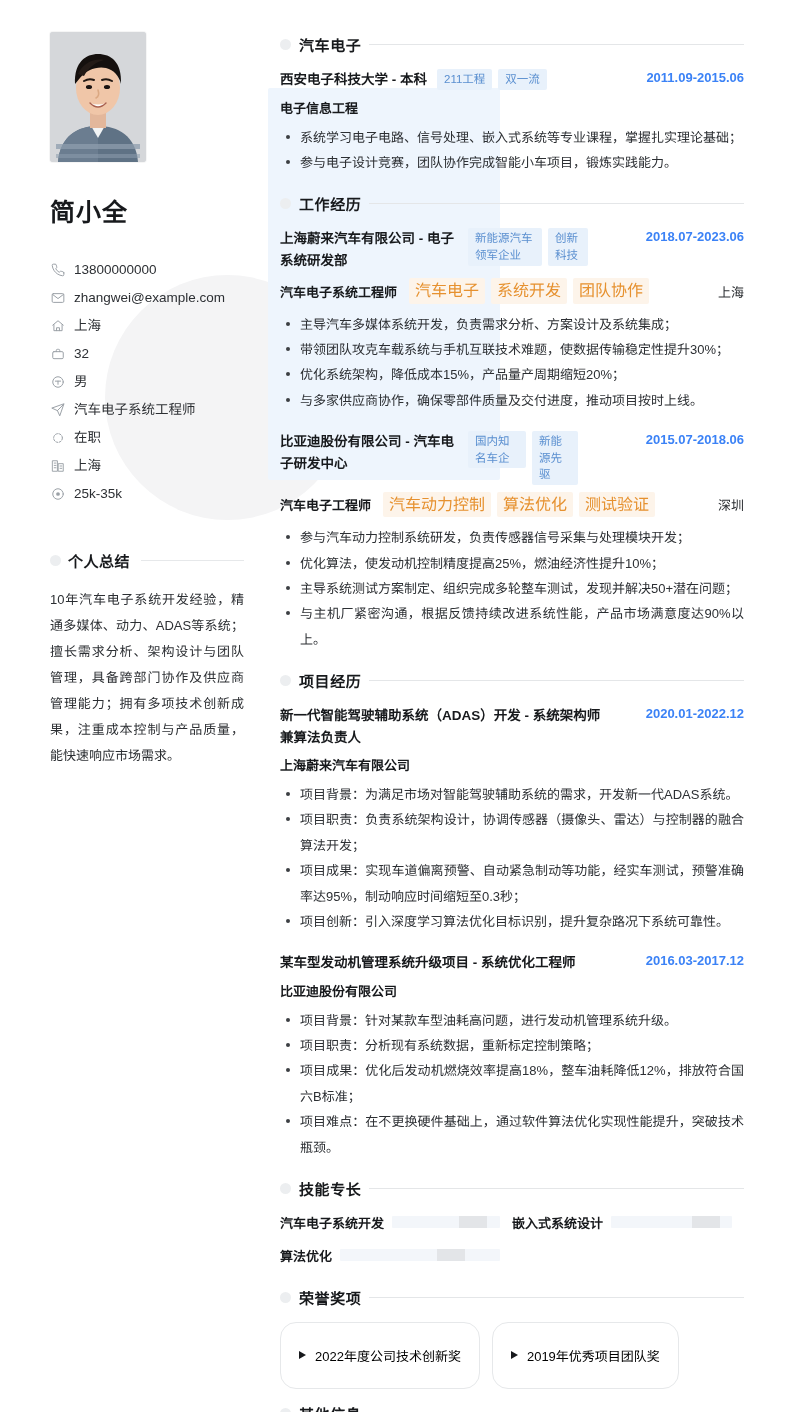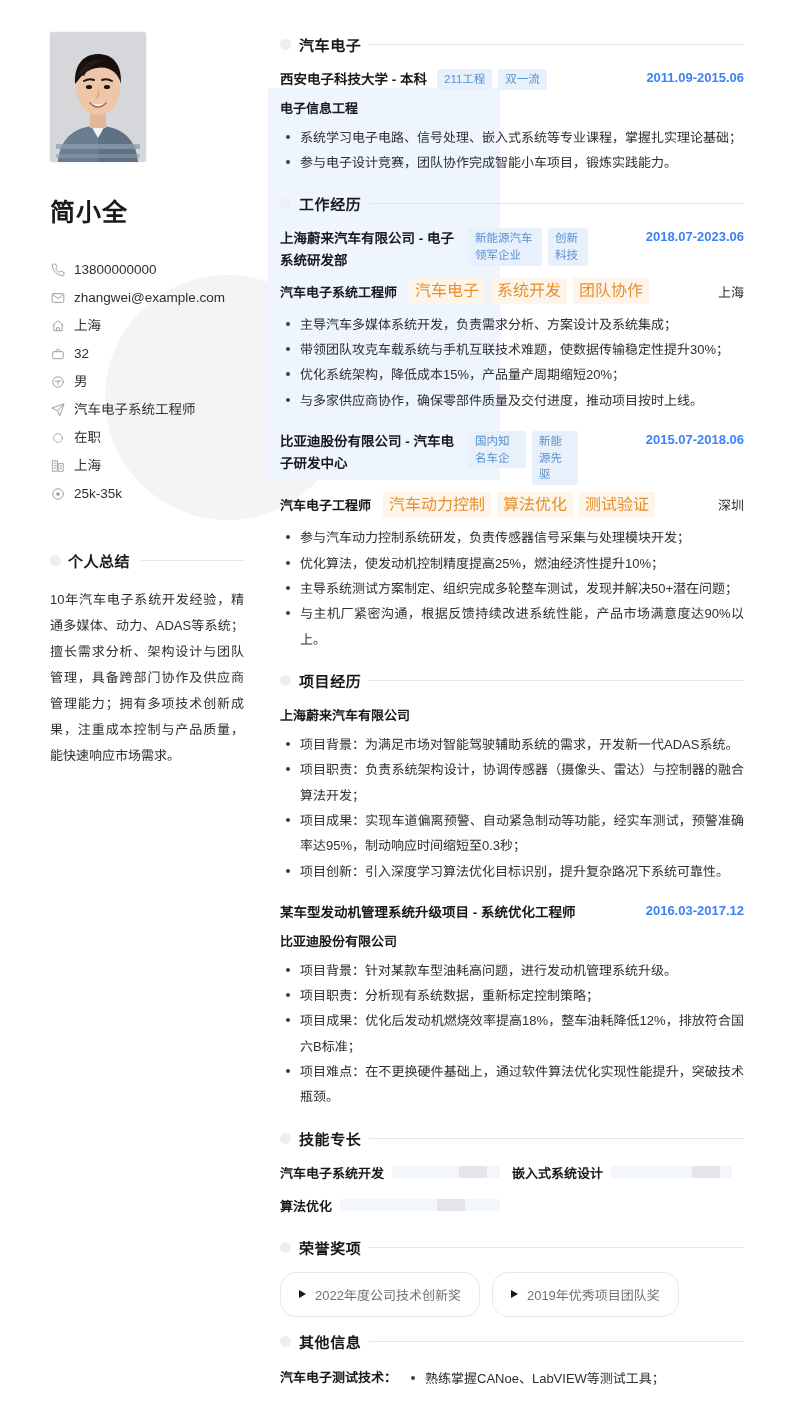--- a/index.html
+++ b/index.html
@@ -230,23 +230,23 @@
   }
 
   
   .honor-row { display: flex; flex-wrap: wrap; gap: 12px; margin-top: 4px; margin-bottom: 14px; }
   .honor-chip {
     display: inline-flex;
     align-items: center;
     gap: 9px;
     border: 1px solid #e6e8ea;
     border-radius: 16px;
-    padding: 12px 18px;
-    font-size: 13px;
-    color: #737373;
+    padding: 23px 18px;
+    font-size: 13px;
+    color: #000000;
     background: #fff;
     justify-content: center;
   }
   .honor-chip .tri {
     width: 0; height: 0;
     border-left: 7px solid #17191c;
     border-top: 4.5px solid transparent;
     border-bottom: 4.5px solid transparent;
   }
 
@@ -504,20 +504,26 @@
     </section>
 
     <section class="section">
       <div class="sec-head">
         <span class="dot-marker"></span>
         <span class="sec-title">项目经历</span>
         <span class="sec-rule"></span>
       </div>
 
       <div class="entry">
+        <div class="entry-top">
+          <div class="entry-title-wrap">
+            <span class="entry-title" style="max-width:330px;">新一代智能驾驶辅助系统（ADAS）开发 - 系统架构师兼算法负责人</span>
+          </div>
+          <span class="entry-date">2020.01-2022.12</span>
+        </div>
         <div class="entry-sub">上海蔚来汽车有限公司</div>
         <ul class="bullets">
           <li>项目背景：为满足市场对智能驾驶辅助系统的需求，开发新一代ADAS系统。</li>
           <li>项目职责：负责系统架构设计，协调传感器（摄像头、雷达）与控制器的融合算法开发；</li>
           <li>项目成果：实现车道偏离预警、自动紧急制动等功能，经实车测试，预警准确率达95%，制动响应时间缩短至0.3秒；</li>
           <li>项目创新：引入深度学习算法优化目标识别，提升复杂路况下系统可靠性。</li>
         </ul>
       </div>
 
       <div class="entry">

